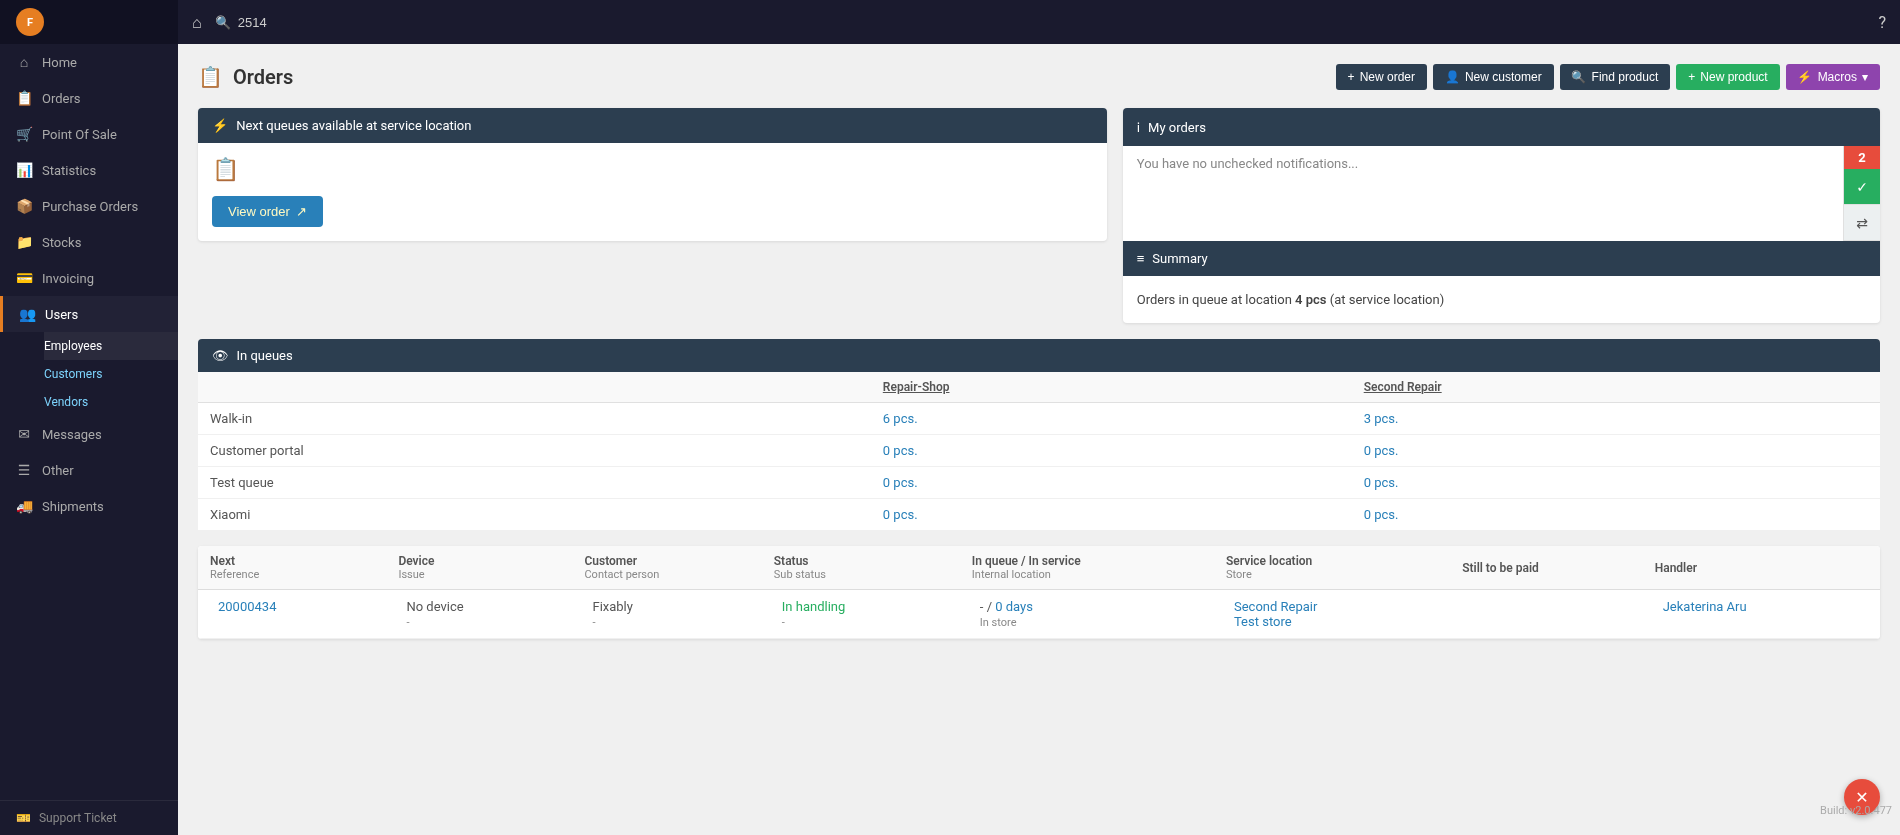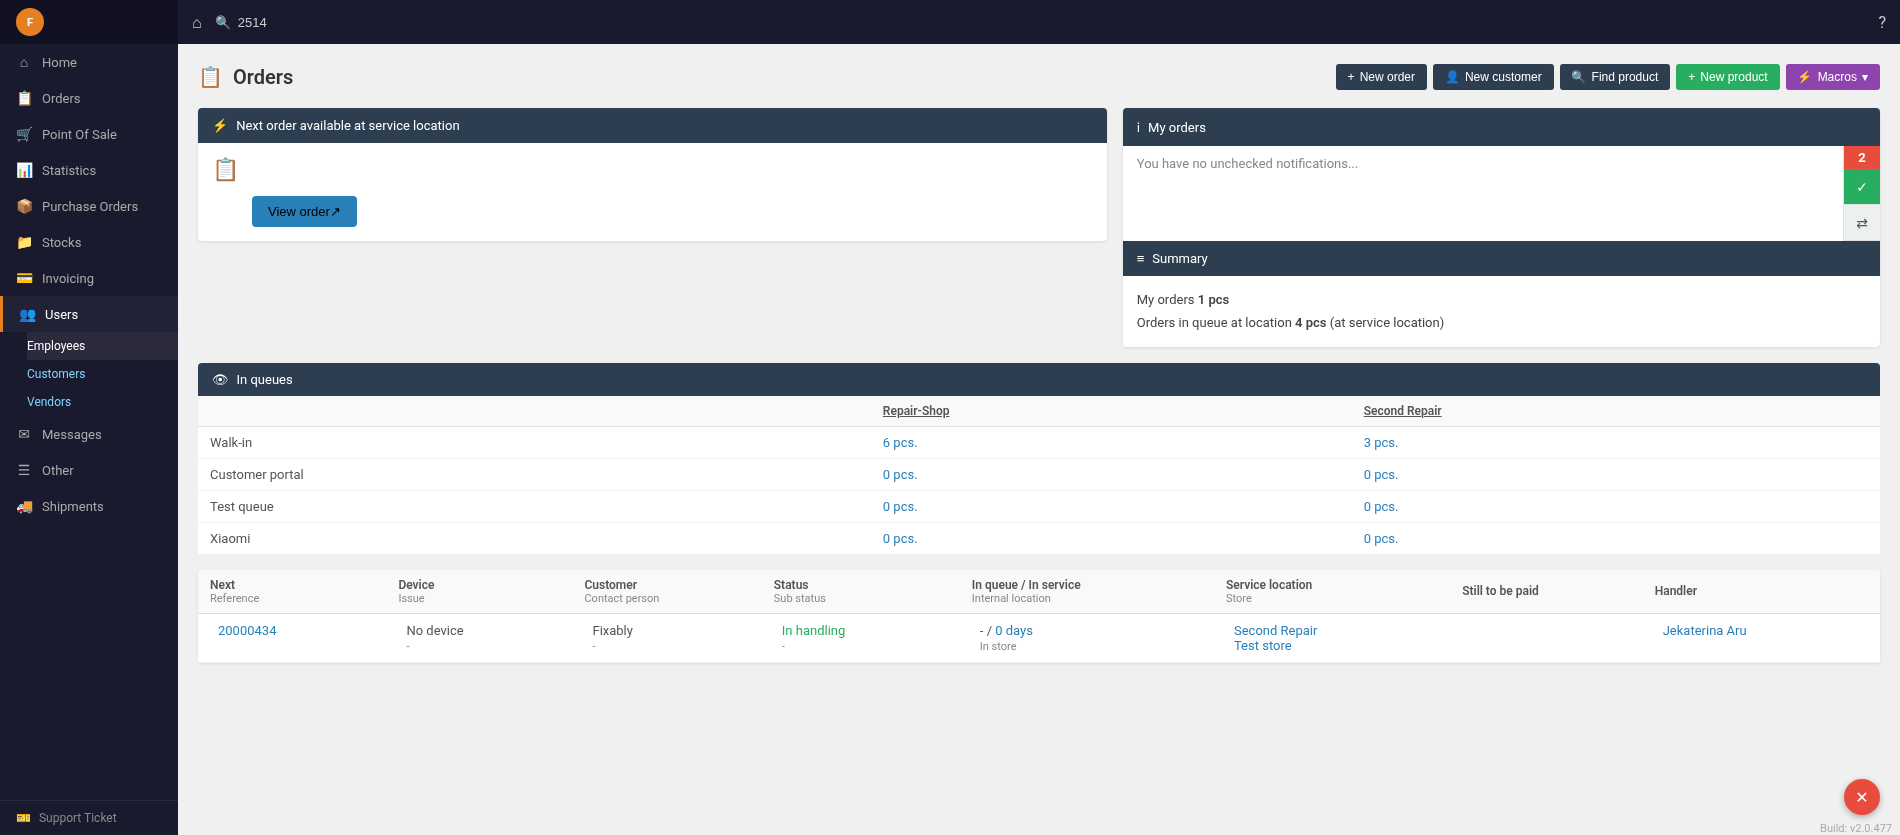--- a/index.html
+++ b/index.html
@@ -33,21 +33,21 @@
       display: flex; align-items: center;
       padding: 10px 16px;
       cursor: pointer;
       color: #aaa;
       font-size: 13px;
       gap: 10px;
       transition: background 0.15s;
     }
     .sidebar-item.active { color: #fff; border-left: 3px solid #e67e22; background: rgba(255,255,255,0.04); }
     .sidebar-item .icon { width: 16px; text-align: center; font-size: 14px; }
-    .sidebar-sub { padding-left: 27px; }
+    .sidebar-sub { padding-left: 27px; margin-left: 17px; }
     .sidebar-sub .sidebar-item { padding: 7px 16px 7px 0; font-size: 12px; color: #7dd3fc; }
     .sidebar-sub .sidebar-item.active-sub { color: #fff; background: rgba(255,255,255,0.07); border-left: none; }
     .sidebar-support {
       padding: 10px 16px;
       color: #888;
       font-size: 12px;
       display: flex; align-items: center; gap: 8px;
       border-top: 1px solid rgba(255,255,255,0.07);
       cursor: pointer;
     }
@@ -136,27 +136,27 @@
     .card-body { padding: 14px; }
 
     
     .next-order-card .card-body {
       display: flex; flex-direction: column; align-items: flex-start;
       gap: 14px; min-height: 80px;
     }
     .next-order-icon { font-size: 22px; color: #555; }
     .btn-view-order {
       background: #2980b9;
-      color: #000000;
+      color: #fef9c3;
       border: none;
       padding: 8px 16px;
       border-radius: 4px;
       cursor: pointer;
       font-size: 13px;
-      display: flex; align-items: center; gap: 0; margin-left: 40px;
+      display: flex; align-items: center; gap: 6px;
     }
 
     
     .my-orders-card { position: relative; }
     .notification-text { color: #888; font-size: 13px; padding: 10px 14px; }
     .summary-body { padding: 12px 14px; font-size: 13px; line-height: 1.8; color: #444; }
     .summary-body strong { font-weight: 600; }
 
     
     .section-card { margin-bottom: 16px; }
@@ -228,21 +228,21 @@
       border: none;
       border-radius: 50%;
       width: 36px; height: 36px;
       font-size: 16px;
       cursor: pointer;
       display: flex; align-items: center; justify-content: center;
       box-shadow: 0 2px 6px rgba(0,0,0,0.3);
     }
     .build-version {
       position: fixed;
-      bottom: 0; right: 8px;
+      bottom: 18px; right: 8px;
       color: #aaa; font-size: 11px;
     }
     .side-btn {
       width: 36px; height: 36px;
       display: flex; align-items: center; justify-content: center;
       cursor: pointer;
       border-bottom: 1px solid #e0e0e0;
       font-size: 14px;
     }
     .side-btn.green { background: #27ae60; color: white; }
@@ -364,21 +364,21 @@
         </button>
       </div>
     </div>
 
     <div class="two-col">
 
       <div class="col-left">
         <div class="card next-order-card">
           <div class="card-header">
             <span>⚡</span>
-            <span>Next order available at service location</span>
+            <span>Next queues available at service location</span>
           </div>
           <div class="card-body">
             <span class="next-order-icon">📋</span>
             <button class="btn-view-order">
               <span>View order</span>
               <span>↗</span>
             </button>
           </div>
         </div>
       </div>
@@ -406,24 +406,20 @@
             </div>
           </div>
 
           <div>
             <div class="card-header" style="background:#2c3e50;">
               <span>≡</span>
               <span>Summary</span>
             </div>
             <div class="summary-body">
               <div>
-                <span>My orders</span>
-                <strong>1 pcs</strong>
-              </div>
-              <div>
                 <span>Orders in queue at location</span>
                 <strong>4 pcs</strong>
                 <span>(at service location)</span>
               </div>
             </div>
           </div>
         </div>
       </div>
     </div>
 

